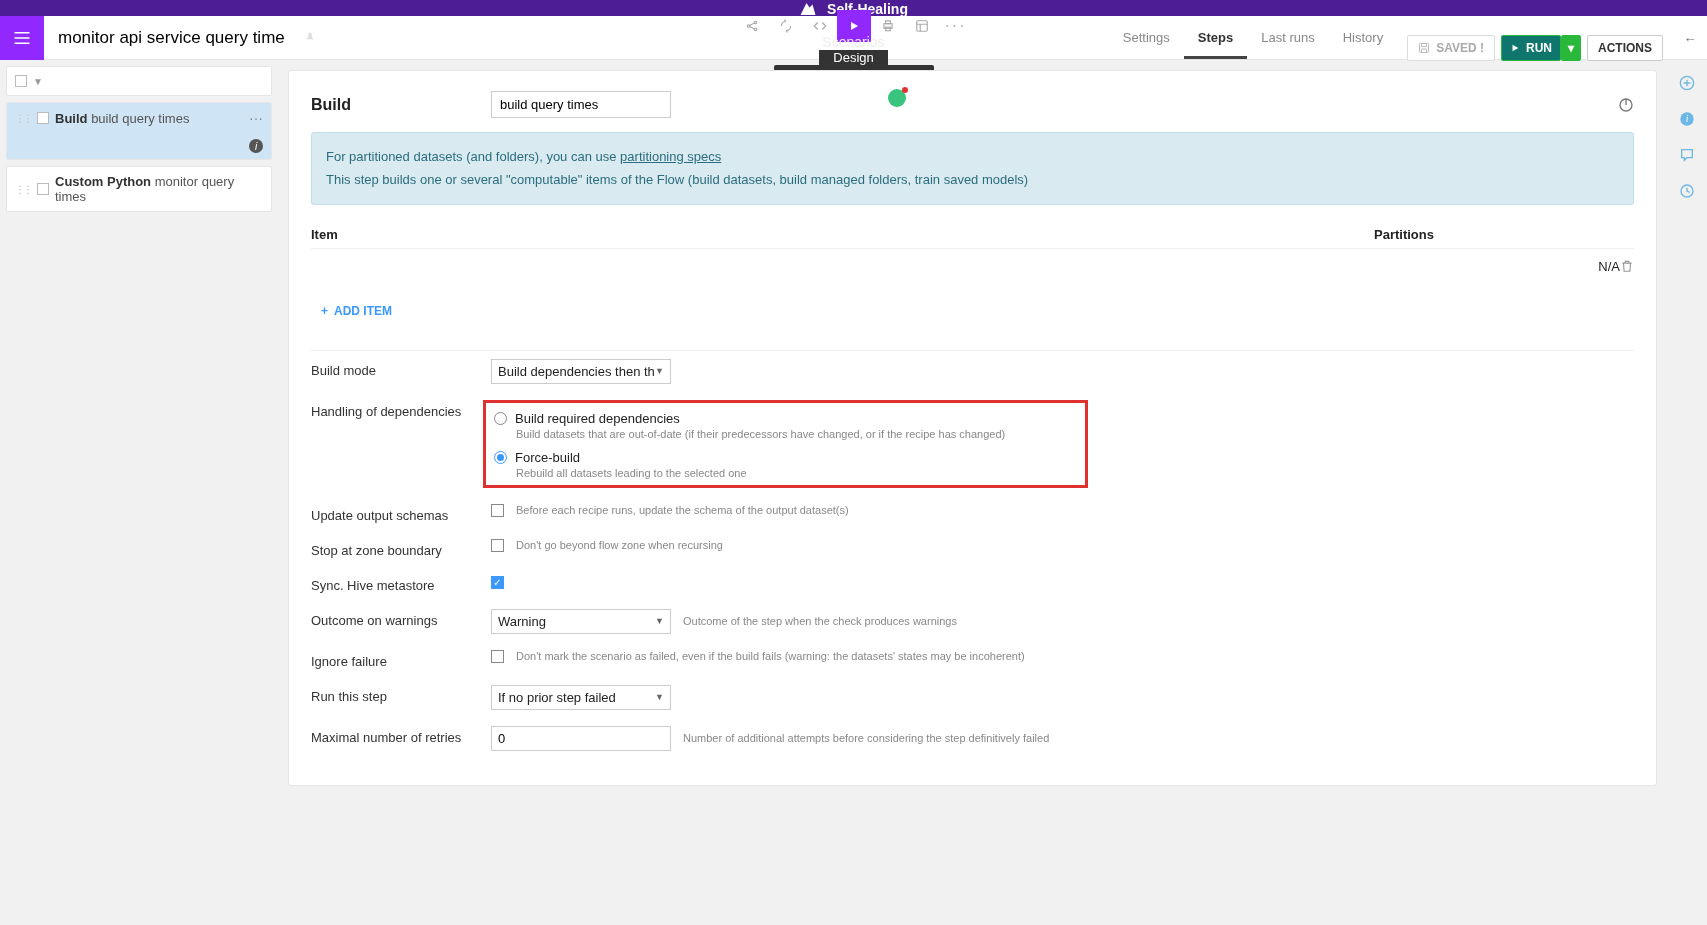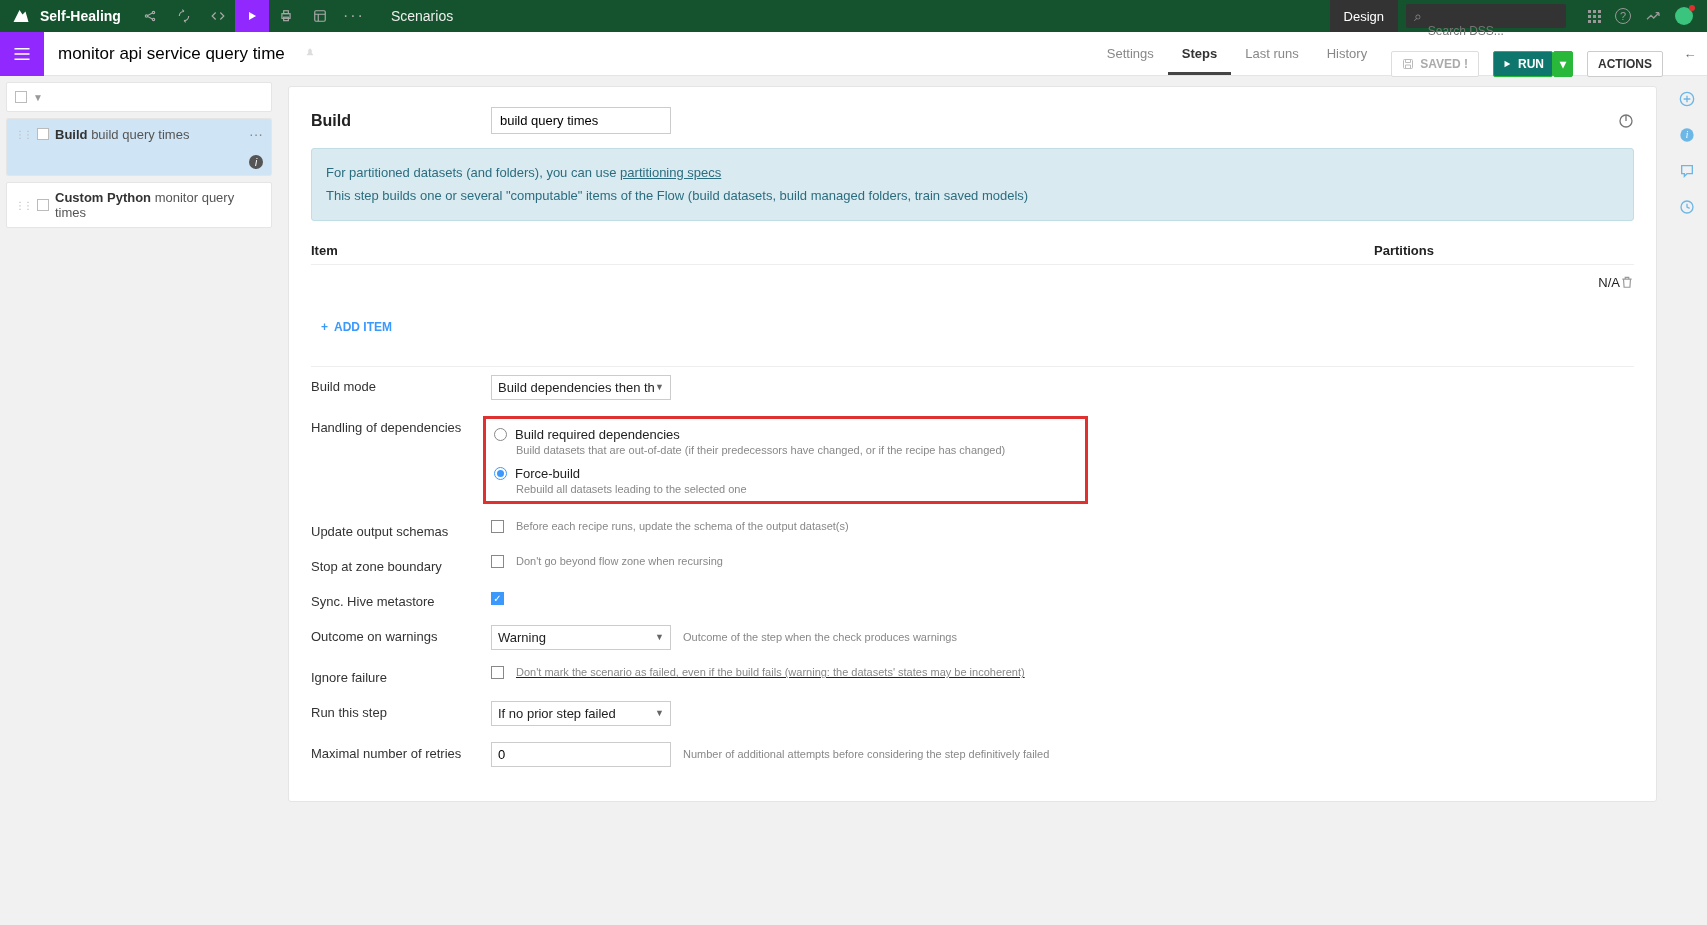--- a/index.html
+++ b/index.html
@@ -1,17 +1,17 @@
 <!DOCTYPE html>
 <html><head>
 <meta charset="utf-8">
 <style>
   * { box-sizing: border-box; margin: 0; padding: 0; }
   body { font-family: -apple-system, BlinkMacSystemFont, "Segoe UI", Helvetica, Arial, sans-serif; font-size: 13px; color: #222; background: #f1f1f1; }
-  .top-bar { background: #14532d; height: 32px; display: flex; align-items: center; color: #ddd; }
+  .top-bar { background: #4c1d95; height: 16px; display: flex; align-items: center; color: #ddd; flex-direction: column; }
   .top-bar .logo-area { display: flex; align-items: center; padding: 0 12px; gap: 10px; }
   .top-bar .bird-icon { width: 18px; height: 18px; }
   .top-bar .project-name { font-weight: 600; color: #fff; font-size: 14px; }
   .top-bar .icon-group { display: flex; align-items: center; height: 100%; }
   .top-bar .tb-icon { width: 34px; height: 32px; display: flex; align-items: center; justify-content: center; cursor: pointer; color: #aaa; }
   .top-bar .tb-icon.play { background: #9129ff; color: #fff; }
   .top-bar .crumb { padding: 0 20px; color: #eee; font-size: 14px; font-weight: 500; }
   .top-bar .spacer { flex: 1; }
   .top-bar .design-tab { background: #333; color: #fff; padding: 0 14px; height: 32px; display: flex; align-items: center; font-size: 13px; cursor: pointer; }
   .top-bar .search-box { background: #333; display: flex; align-items: center; padding: 0 8px; height: 24px; margin: 0 8px; border-radius: 2px; width: 160px; }
@@ -24,21 +24,21 @@
   .grid-dots span { background: #999; width: 3px; height: 3px; }
 
   .sub-header { background: #fff; height: 44px; display: flex; align-items: center; border-bottom: 1px solid #e5e5e5; }
   .hamburger-btn { width: 44px; height: 44px; background: #9129ff; display: flex; align-items: center; justify-content: center; color: #fff; cursor: pointer; }
   .page-title { font-size: 17px; padding: 0 14px; color: #000000; }
   .pin-icon { color: #ccc; margin-left: 4px; cursor: pointer; }
   .sub-header .spacer { flex: 1; }
   .tabs { display: flex; height: 100%; align-items: stretch; }
   .tabs .tab { display: flex; align-items: center; padding: 0 14px; color: #888; font-size: 13px; cursor: pointer; font-weight: 500; }
   .tabs .tab.active { color: #333; box-shadow: inset 0 -3px 0 #444; font-weight: 600; }
-  .btn-group { display: flex; align-items: flex-start; gap: 14px; padding: 0 10px; margin-top: 20px; }
+  .btn-group { display: flex; align-items: flex-start; gap: 6px; padding: 0 10px; margin-top: 20px; }
   .btn { border: 1px solid #ccc; padding: 5px 10px; font-size: 12px; background: #fff; cursor: pointer; border-radius: 2px; font-weight: 600; display: flex; align-items: center; gap: 6px; }
   .btn.saved { color: #aaa; border-color: #ddd; }
   .btn.run { background: #0f766e; color: #fff; border-color: #2ab83b; padding: 5px 8px; }
   .btn.run-caret { background: #2ab83b; color: #fff; border-color: #2ab83b; padding: 5px 6px; }
   .btn.actions { color: #333; }
   .collapse-arrow { width: 34px; display: flex; justify-content: center; align-items: center; color: #666; cursor: pointer; }
 
   .main-area { display: flex; height: calc(100vh - 76px); }
   .sidebar { width: 278px; padding: 6px; }
   .sidebar-head { background: #fff; border: 1px solid #e5e5e5; border-radius: 2px; height: 30px; display: flex; align-items: center; padding: 0 8px; gap: 6px; }
@@ -346,21 +346,21 @@
           <div class="select">
             <span>Warning</span>
             <span class="caret">▼</span>
           </div>
           <span class="inline-hint">Outcome of the step when the check produces warnings</span>
         </div>
       </div>
 
       <div class="form-row">
         <div class="label">Ignore failure</div>
-        <div class="control" style="display:flex;align-items:center;text-decoration:underline;">
+        <div class="control" style="display:flex;align-items:center;">
           <span class="checkbox"></span>
           <span class="inline-hint">Don't mark the scenario as failed, even if the build fails (warning: the datasets' states may be incoherent)</span>
         </div>
       </div>
 
       <div class="form-row">
         <div class="label">Run this step</div>
         <div class="control">
           <div class="select">
             <span>If no prior step failed</span>

